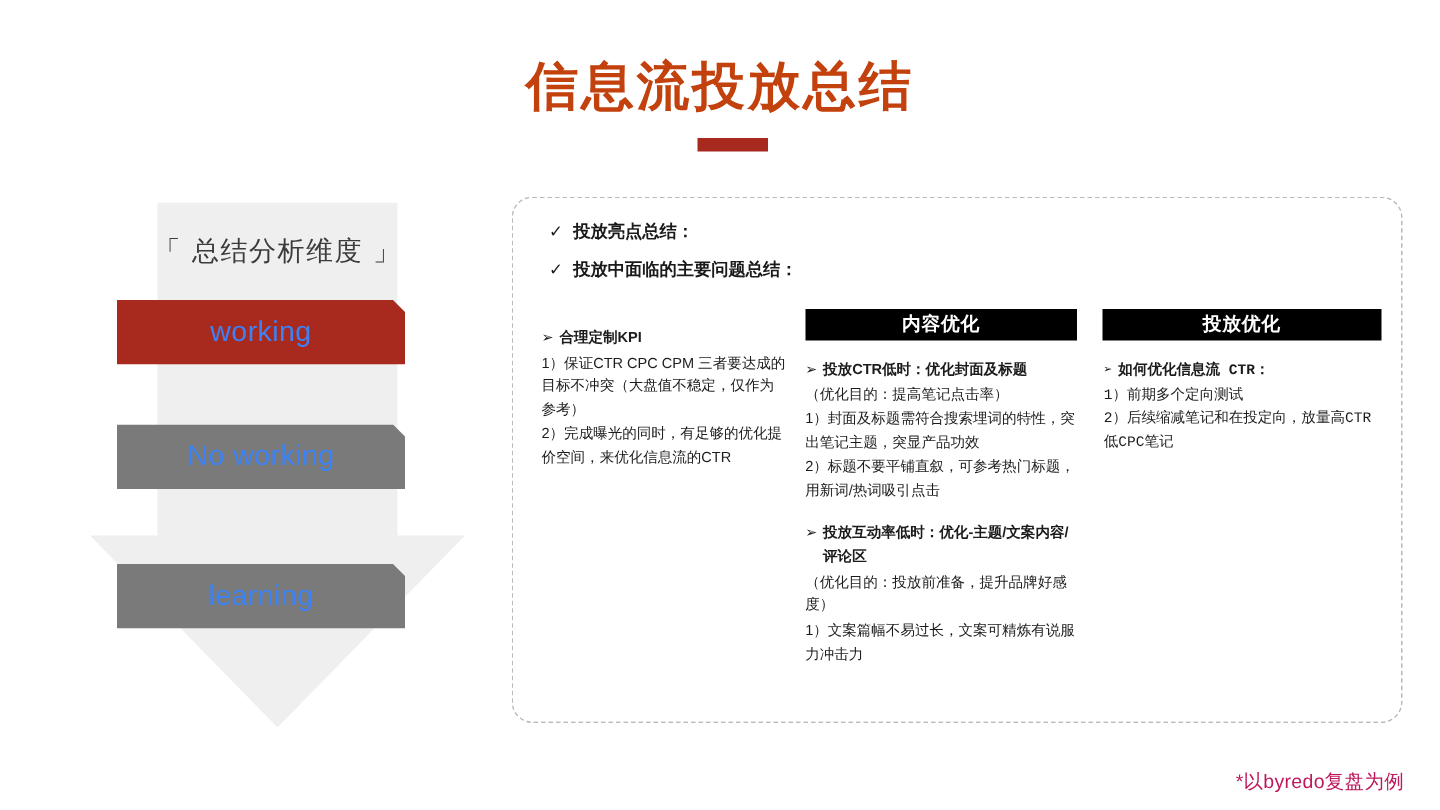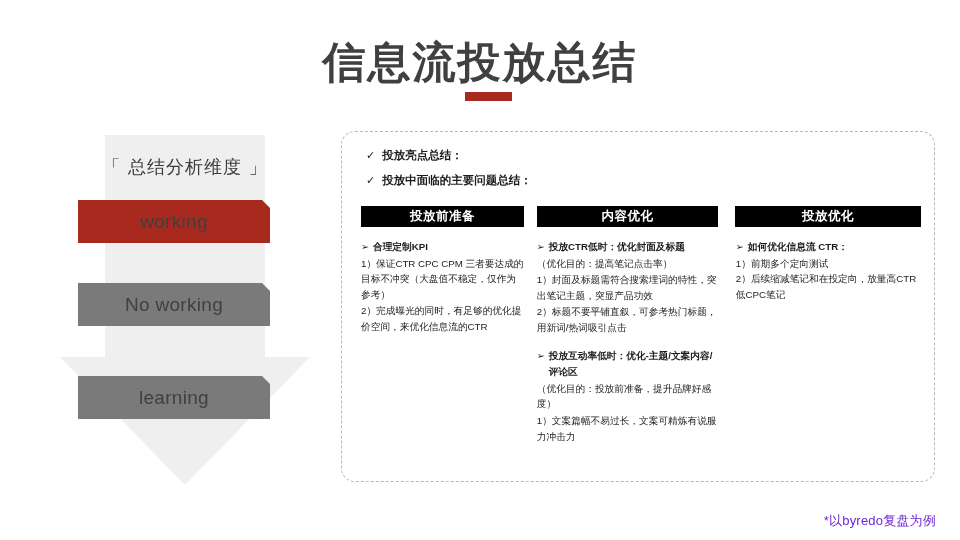--- a/index.html
+++ b/index.html
@@ -10,22 +10,22 @@
     color:#222;
     overflow:hidden;
     position:relative;
   }
   .stage{position:absolute;inset:0;}
 
   
   #page-title{
     position:absolute;left:0;top:38px;width:960px;
     text-align:center;
-    font-size:43px;font-weight:bold;letter-spacing:2px;
-    color:#404040;
+    font-size:35px;font-weight:bold;letter-spacing:2px;
+    color:#c2410c;
     line-height:1.15;
   }
   #title-rule{
     position:absolute;left:465px;top:92px;
     width:47px;height:9px;background:#a8291e;
   }
 
   
   .funnel{position:absolute;left:60px;top:135px;width:250px;height:350px;}
   .funnel-arrow{
@@ -33,21 +33,21 @@
   }
   .funnel-caption{
     position:absolute;left:0;top:20px;width:250px;
     text-align:center;
     font-size:18px;color:#3b3b3b;letter-spacing:1px;
     font-family:"DejaVu Sans","Liberation Sans",sans-serif;
   }
   .banner{
     position:absolute;left:18px;width:192px;height:43px;
     display:flex;align-items:center;justify-content:center;
-    color:#404040;font-size:19px;letter-spacing:.3px;
+    color:#3b82f6;font-size:19px;letter-spacing:.3px;
   }
   .banner .bshape{
     position:absolute;inset:0;
   }
   .banner .blabel{position:relative;z-index:2;}
   .banner.b1{top:65px;}
   .banner.b2{top:148px;}
   .banner.b3{top:241px;}
 
   
@@ -70,21 +70,21 @@
   .cols{
     position:absolute;left:19px;top:74px;
     width:560px;height:260px;
     display:flex;
   }
   .col{position:relative;}
   .col.c1{width:169px;}
   .col.c2{width:7px;}
   .col.c3{width:188px;margin-left:6px;}
   .col.c4{width:7px;}
-  .col.c5{width:193px;margin-left:10px;}
+  .col.c5{width:193px;margin-left:10px;font-family:Liberation Mono, monospace;}
 
   .col-head{
     height:21px;background:#000000;color:#ffffff;
     display:flex;align-items:center;justify-content:center;
     font-size:12.5px;font-weight:bold;letter-spacing:.5px;
   }
   .col-body{
     padding-top:12px;
     font-size:9.7px;line-height:1.62;color:#1c1c1c;
   }
@@ -95,21 +95,21 @@
     margin-bottom:1px;
   }
   .blk-head .ar{font-size:9.5px;line-height:1.62;}
   .blk-sub{font-weight:normal;margin-bottom:1px;}
   .blk-line{}
   .col.c5 .col-body{padding-left:1px;}
 
   
   #footnote{
     position:absolute;right:24px;bottom:10px;
-    font-size:13px;color:#6d28d9;
+    font-size:13px;color:#be185d;
     letter-spacing:.2px;
   }
 </style>
 </head>
 <body>
 
 <div class="stage">
 
   <div id="page-title">信息流投放总结</div>
   <div id="title-rule"></div>
@@ -152,21 +152,20 @@
       </div>
       <div class="check-row">
         <span class="ck">✓</span>
         <span>投放中面临的主要问题总结：</span>
       </div>
     </div>
 
     <div class="cols">
 
       <div class="col c1">
-        <div class="col-head">投放前准备</div>
         <div class="col-body">
           <div class="blk">
             <div class="blk-head">
               <span class="ar">➢</span>
               <span>合理定制KPI</span>
             </div>
             <div class="blk-line">1）保证CTR CPC CPM 三者要达成的目标不冲突（大盘值不稳定，仅作为参考）</div>
             <div class="blk-line">2）完成曝光的同时，有足够的优化提价空间，来优化信息流的CTR</div>
           </div>
         </div>

